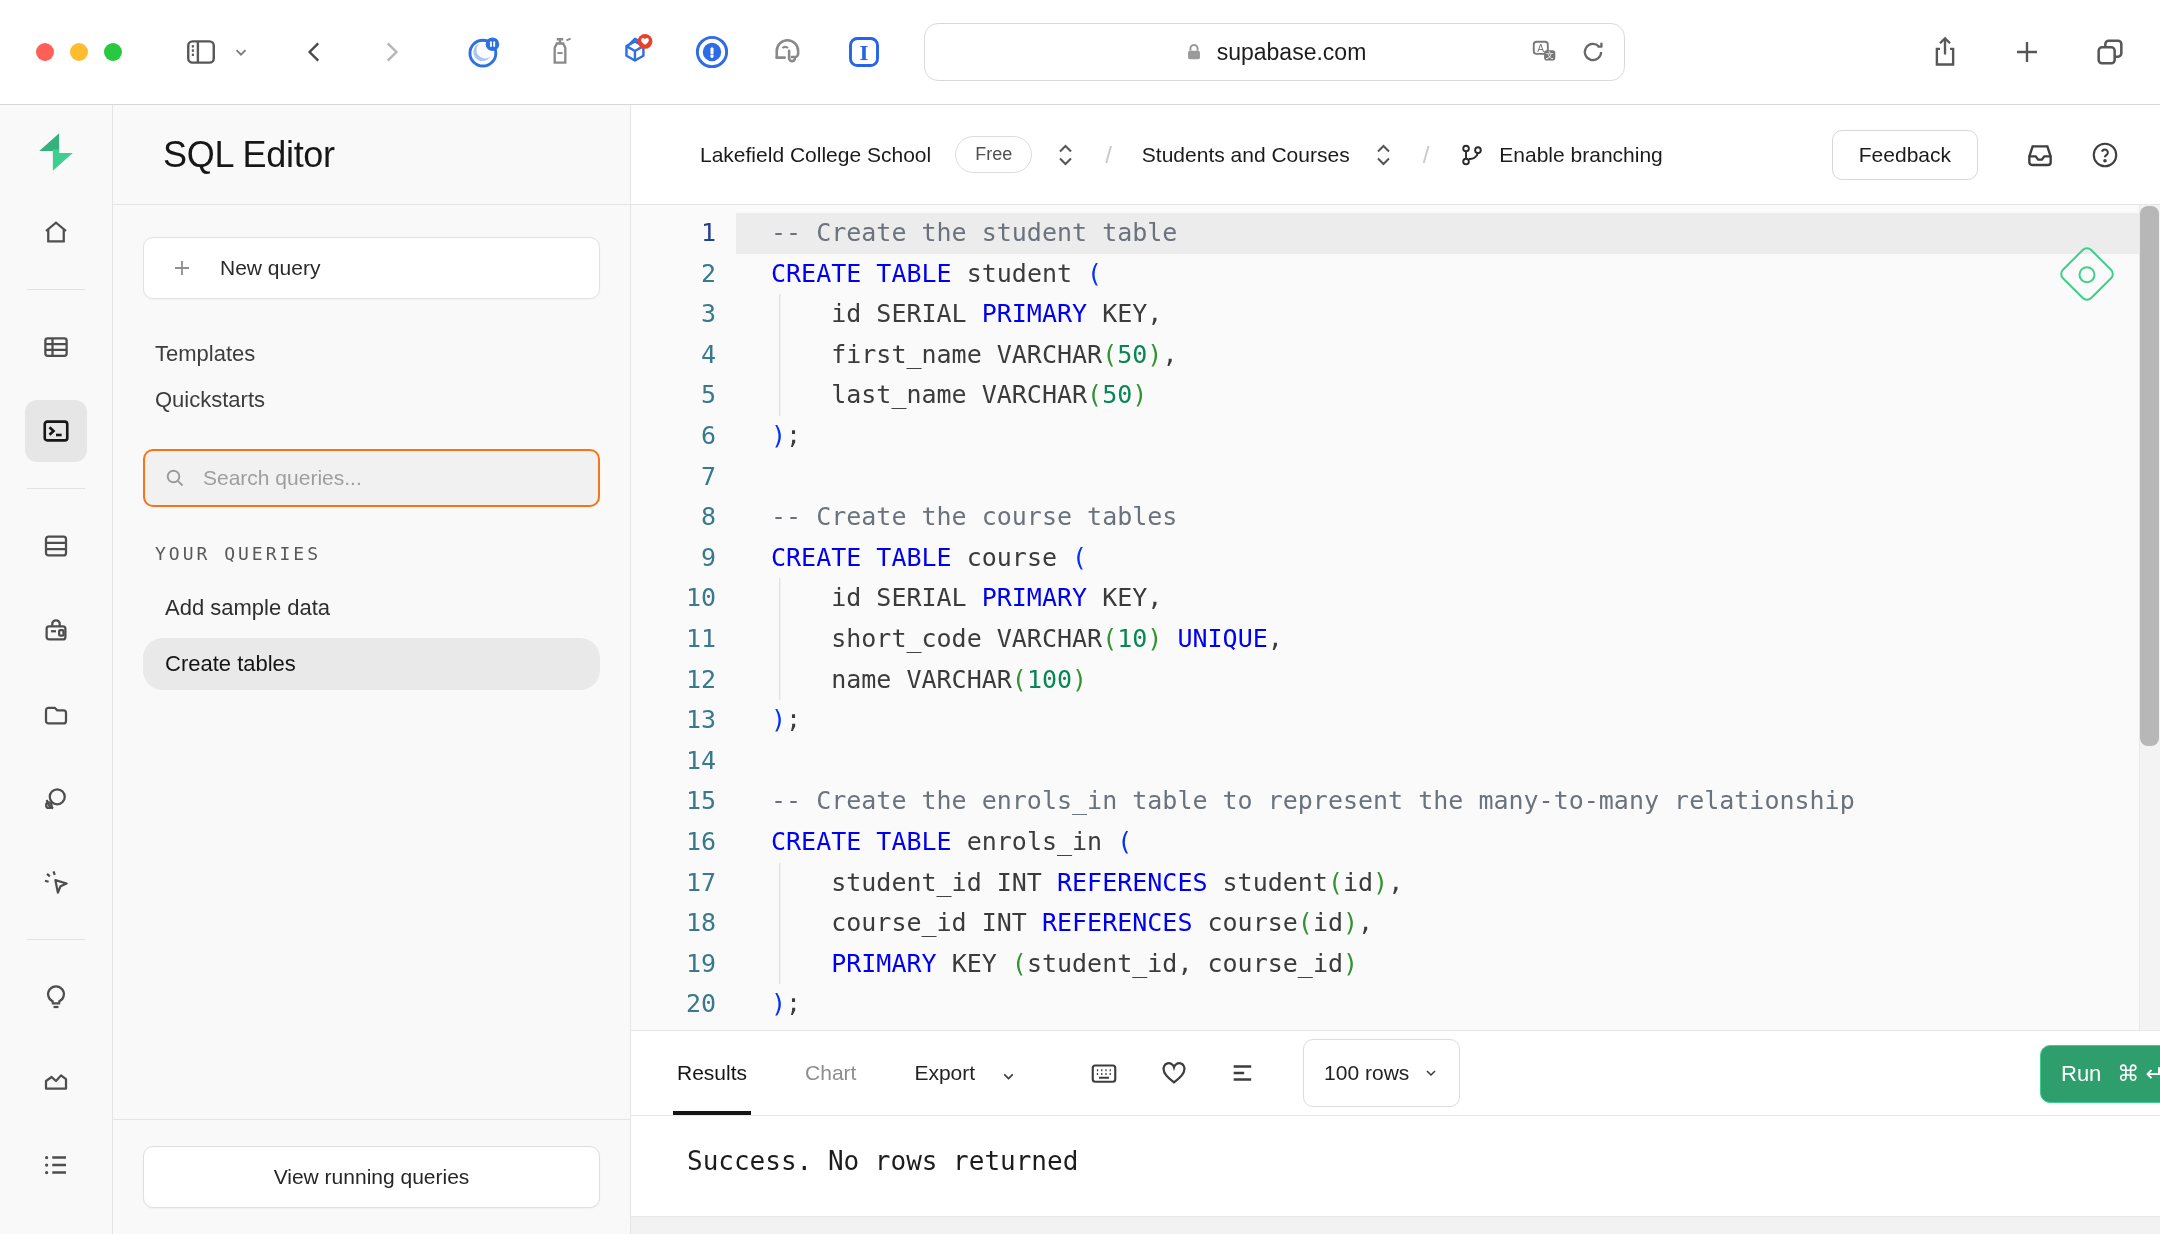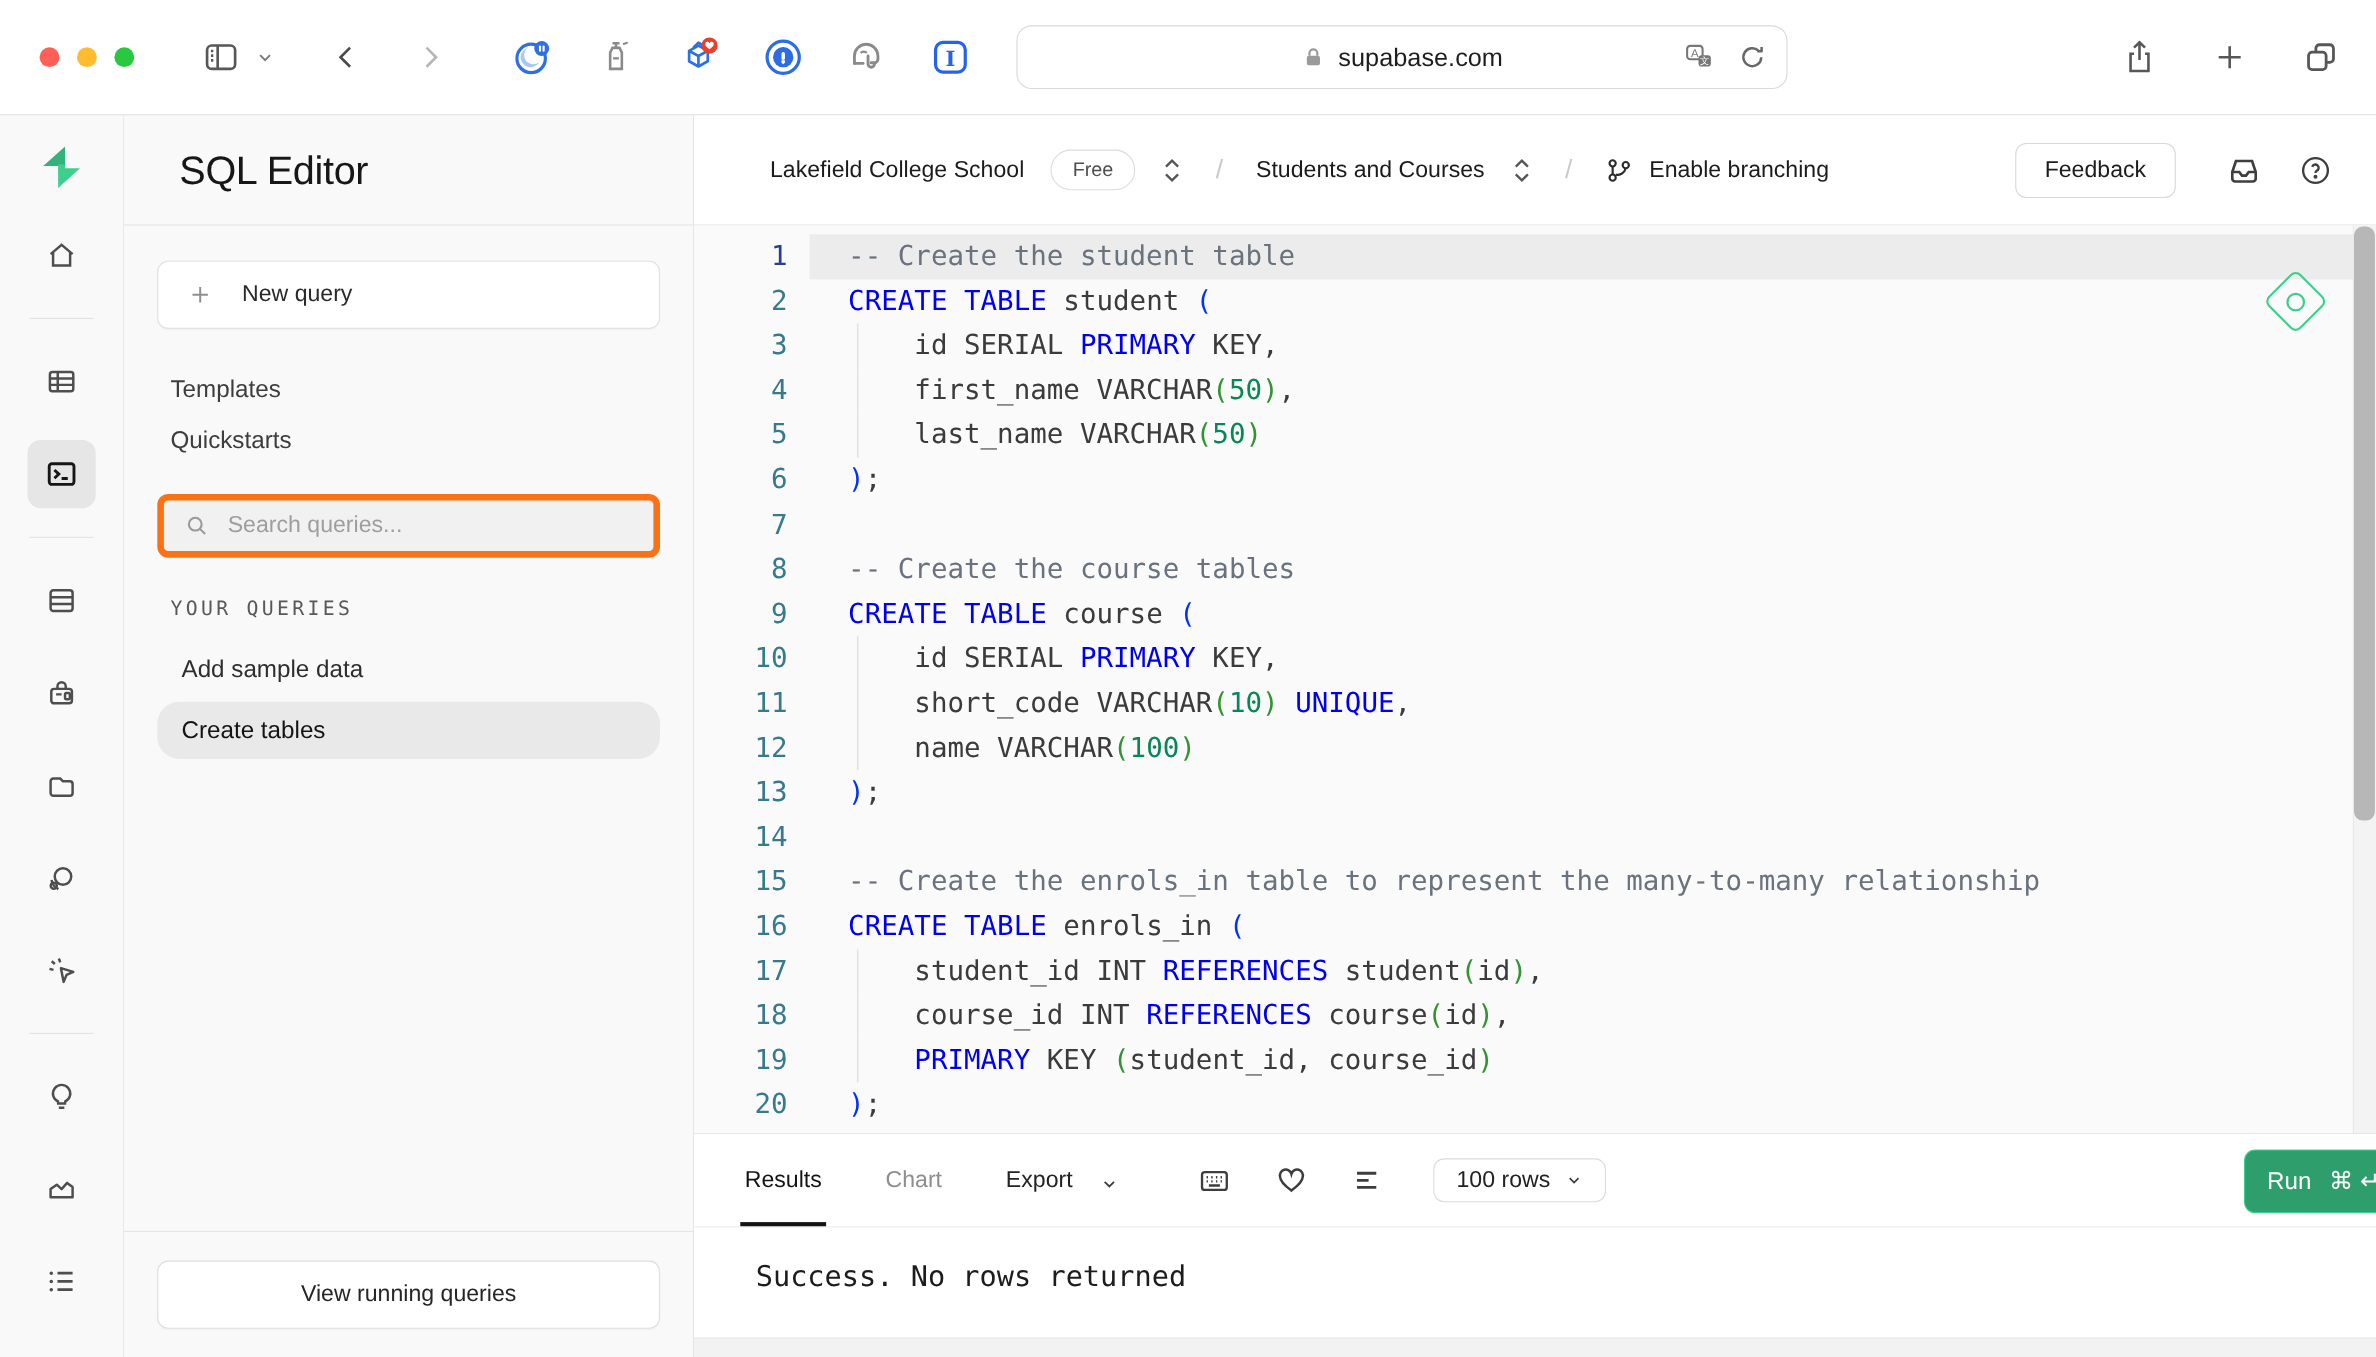--- a/index.html
+++ b/index.html
@@ -34,21 +34,21 @@
 
   
   .panel { width:518px; flex:none; background:#f9f9f9; border-right:1px solid #e5e5e5; display:flex; flex-direction:column; }
   .panel-header { height:100px; flex:none; border-bottom:1px solid #e5e5e5; display:flex; align-items:center; padding-left:50px; }
   .panel-title { font-size:36px; font-weight:500; letter-spacing:-0.3px; color:#171717; }
   .panel-body { flex:1; padding:32px 30px 0 30px; overflow:hidden; }
   .new-query { width:100%; height:62px; background:#fff; border:1px solid #e2e2e2; border-radius:10px; display:flex; align-items:center; gap:26px; padding-left:26px; font-size:21px; color:#2a2a2a; box-shadow:0 1px 2px rgba(0,0,0,.04); }
   .nq-plus { color:#8f8f8f; }
   .panel-links { margin-top:42px; display:flex; flex-direction:column; gap:20px; padding-left:12px; }
   .plink { font-size:22px; color:#3d3d3d; width:max-content; }
-  .search-box { margin-top:36px; height:58px; border:6px solid #f97316; border-radius:10px; background:#f1f1f1; display:flex; align-items:center; gap:16px; padding:0 18px; color:#9a9a9a; }
+  .search-box { margin-top:36px; height:58px; border:2px solid #f97316; border-radius:10px; background:#f1f1f1; display:flex; align-items:center; gap:16px; padding:0 18px; color:#9a9a9a; }
   .search-box input { border:none; outline:none; background:transparent; font-size:21px; color:#3a3a3a; font-family:inherit; width:100%; }
   .search-box input::placeholder { color:#9e9e9e; }
   .section-label { margin:36px 0 18px 12px; font-family:"DejaVu Sans Mono",monospace; font-size:18px; letter-spacing:3px; color:#595959; }
   .query-list { display:flex; flex-direction:column; gap:4px; }
   .qitem { height:52px; display:flex; align-items:center; padding-left:22px; font-size:22px; color:#2e2e2e; border-radius:10px; }
   .qitem.selected { background:var(--selected-row-bg,#e9e9e9); color:#141414;border-radius:20px; }
   .panel-footer { flex:none; border-top:1px solid #e5e5e5; padding:26px 30px; }
   .footer-btn { width:100%; height:62px; background:#fff; border:1px solid #dfdfdf; border-radius:10px; font-size:21px; color:#262626; display:flex; align-items:center; justify-content:center; box-shadow:0 1px 2px rgba(0,0,0,.04); }
 
   
@@ -79,21 +79,21 @@
   .ai-diamond .dot { width:17px; height:17px; border:2.5px solid var(--brand,#3ecf8e); border-radius:50%; }
   .vtrack { position:absolute; top:0; right:0; width:21px; height:825px; background:#f3f3f3; border-left:1px solid #e9e9e9; }
   .vthumb { position:absolute; top:1px; right:1px; width:19px; height:540px; background:#b7b7b7; border-radius:8px; }
 
   
   .results-toolbar { height:86px; flex:none; background:#fff; border-top:1px solid #e7e7e7; border-bottom:1px solid #e7e7e7; display:flex; align-items:center; padding-left:42px; font-size:21px; position:relative; overflow:hidden; }
   .rtab { height:100%; display:flex; align-items:center; padding:0 4px; margin-right:50px; color:#8e8e8e; border-bottom:4px solid transparent; border-top:4px solid transparent; }
   .rtab.active { color:#141414; border-bottom-color:#141414; }
   .export-btn { display:flex; align-items:flex-end; gap:25px; color:#232323; margin-left:4px; }
   .tool-icons { display:flex; align-items:center; gap:40px; margin-left:72px; color:#3d3d3d; }
-  .sel-btn { height:40px; border:1px solid #dcdcdc; border-radius:10px; background:#fff; display:flex; align-items:center; gap:14px; padding:0 20px; color:#232323; font-size:21px; }
+  .sel-btn { height:68px; border:1px solid #dcdcdc; border-radius:10px; background:#fff; display:flex; align-items:center; gap:14px; padding:0 20px; color:#232323; font-size:21px; }
   .rows-btn { margin-left:46px; }
   .source-btn { margin-left:30px; }
   .role-btn { margin-left:14px; color:#2c2c2c; }
   .role-muted { color:#a3a3a3; }
   .chev { color:#3c3c3c; }
   .chev-light { color:#bdbdbd; }
   .run-btn { position:absolute; right:-22px; top:14px; height:58px; width:142px; background:var(--run-button-bg,#2e9e6d); border:1.5px solid var(--run-button-border,#3ecf8e); border-radius:10px; color:#fff; font-size:22px; display:flex; align-items:center; gap:16px; padding-left:20px; white-space:nowrap; overflow:hidden; }
 
   
   .results-pane { flex:1; background:#fff; position:relative; font-family:"DejaVu Sans Mono",monospace; }

